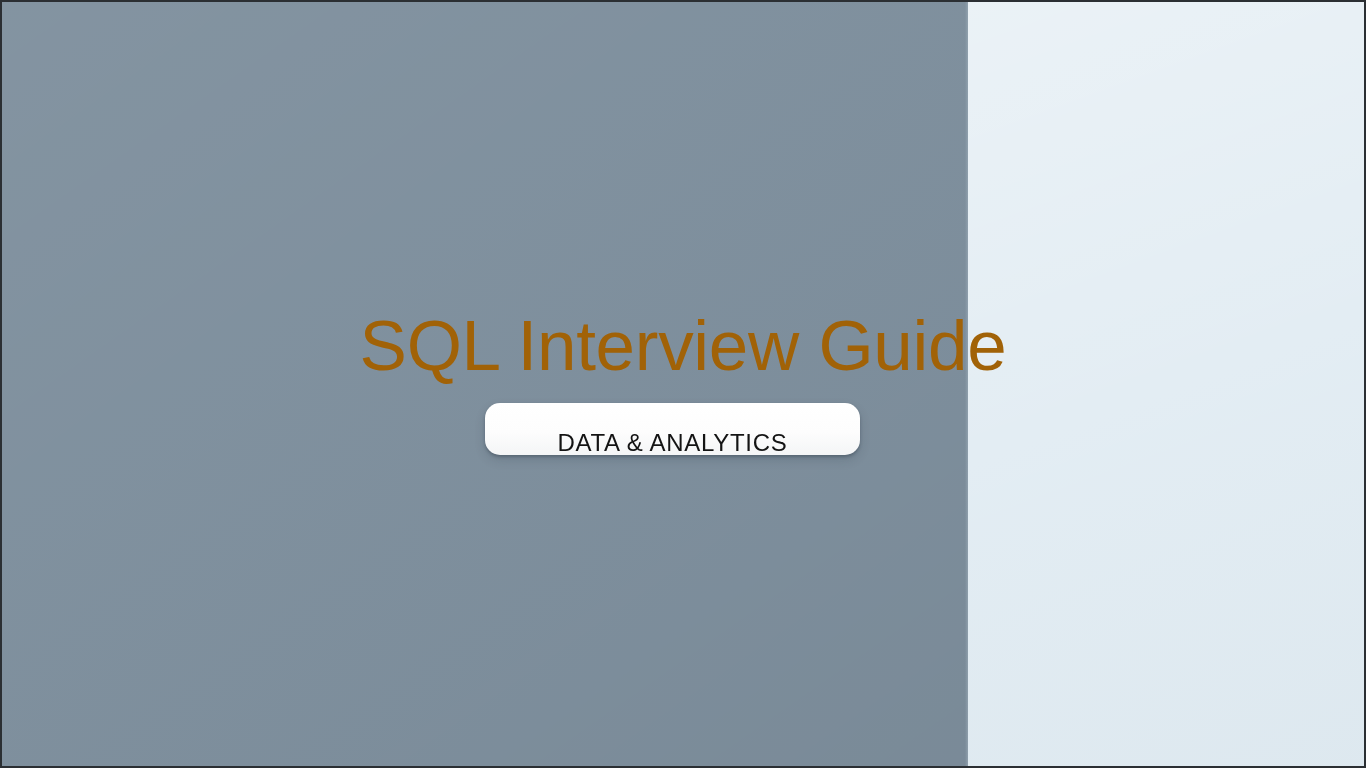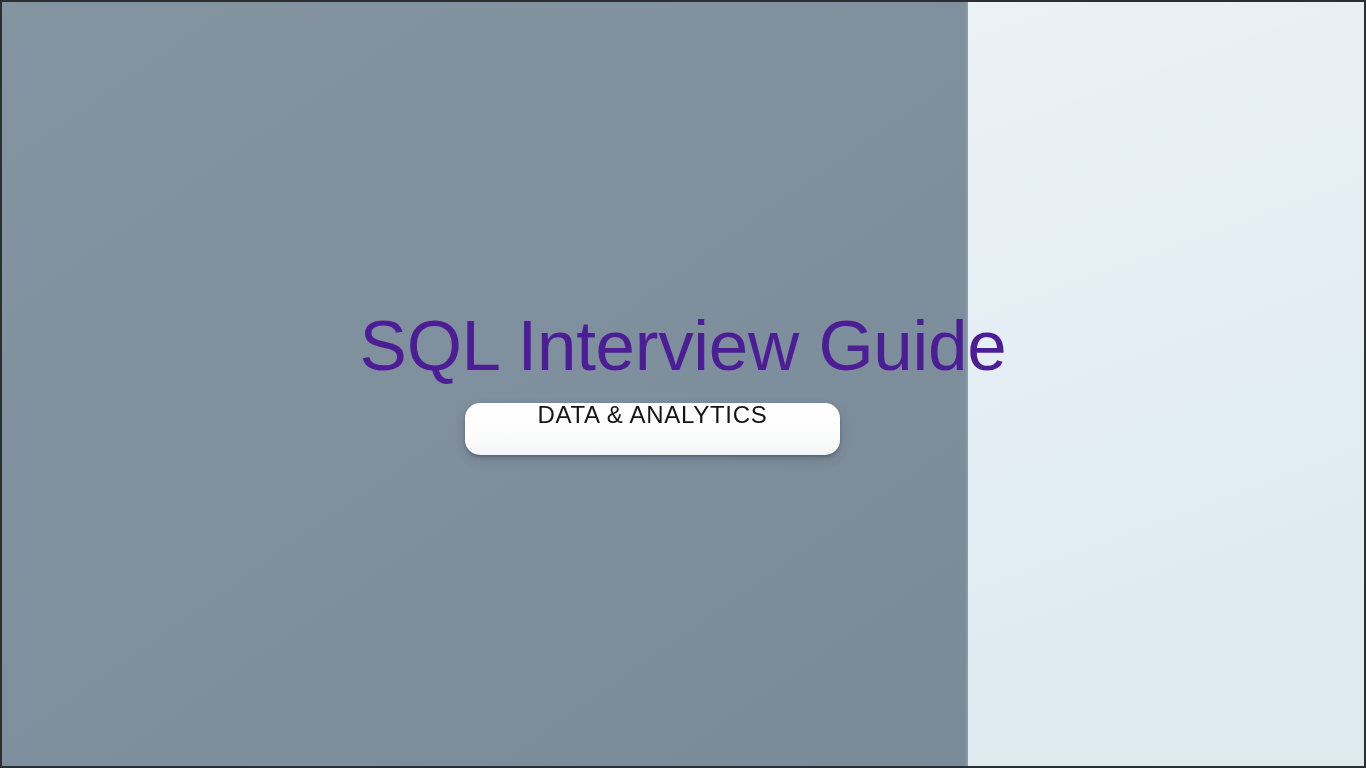--- a/index.html
+++ b/index.html
@@ -68,42 +68,42 @@
     align-items: center;
     justify-content: center;
   }
 
   .slide-title {
     margin: 16px;
     font-size: 71px;
     font-weight: 400;
     line-height: 1.05;
     letter-spacing: -0.3px;
-    color: #4c1d95;
+    color: #a16207;
     text-align: center;
     white-space: nowrap;
     transform: translateY(-38px);
   }
 
   .badge {
     position: absolute;
-    left: 463px;
+    left: 483px;
     top: 401px;
     width: 375px;
     height: 52px;
     box-sizing: border-box;
     border-radius: 15px;
     background: #fbfbfb;
     background-image: linear-gradient(to bottom, #ffffff 0%, #fdfdfd 55%, #f4f5f6 100%);
     box-shadow:
       0 2px 3px rgba(32, 44, 56, 0.30),
       0 5px 11px rgba(32, 44, 56, 0.16),
       inset 0 1px 0 rgba(255,255,255,0.9);
     display: flex;
-    align-items: flex-start;
+    align-items: flex-end;
     justify-content: center;
   }
 
   .badge-label {
     font-size: 24px;
     font-weight: 400;
     letter-spacing: 0.7px;
     color: #141414;
     white-space: nowrap;
     line-height: 1;

